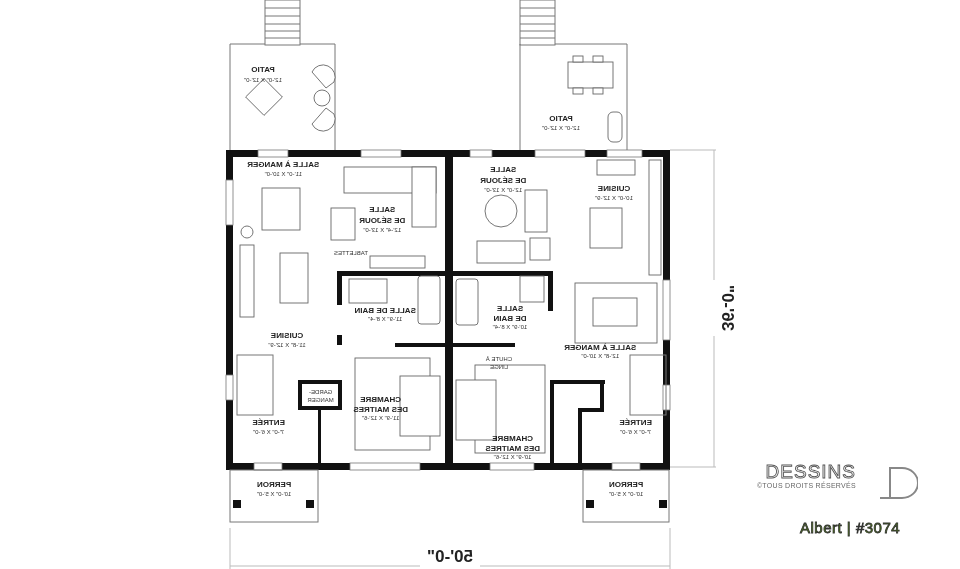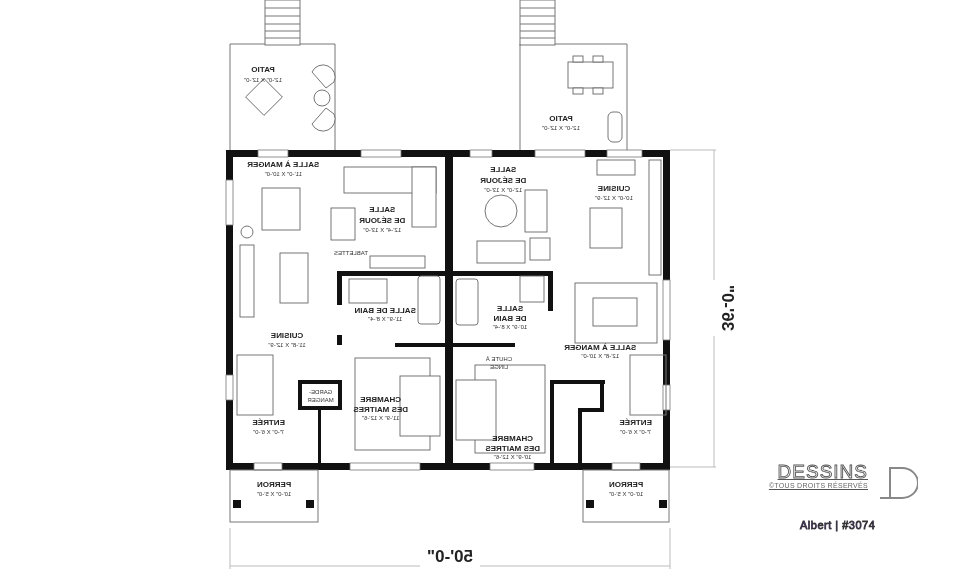--- a/index.html
+++ b/index.html
@@ -9,21 +9,21 @@
   .rlabel { font-family:"Liberation Sans", sans-serif; font-weight:bold; font-size:8px; fill:#222; }
   .rdim { font-family:"Liberation Sans", sans-serif; font-size:6px; fill:#333; }
   .big { font-family:"Liberation Sans", sans-serif; font-weight:bold; font-size:17px; fill:#222; }
   .wall { fill:#111; }
   .thin { fill:none; stroke:#777; stroke-width:1; }
   .furn { fill:#fff; stroke:#666; stroke-width:0.9; }
   .dimline { stroke:#bbb; stroke-width:1; fill:none; }
   .brand { position:absolute; right:54px; top:462px; text-align:right; color:#555; }
   .brand-line { font-family:"Liberation Sans", sans-serif; font-size:19px; letter-spacing:1px; line-height:19px; color:#fff; -webkit-text-stroke:0.9px #555; font-weight:normal; }
   .brand-sub { font-family:"Liberation Sans", sans-serif; font-size:7px; color:#666; letter-spacing:0.3px; margin-top:1px; }
-  .brand-model { position:absolute; left:800px; top:519px; font-family:"Liberation Sans", sans-serif; font-size:11px; color:#6d28d9; -webkit-text-stroke:0.8px #333; letter-spacing:0.5px; }
+  .brand-model { position:absolute; left:800px; top:519px; font-family:"Liberation Sans", sans-serif; font-size:15px; color:#4d7c0f; -webkit-text-stroke:0.8px #333; letter-spacing:0.5px; }
   .brand-logo { position:absolute; left:876px; top:462px; width:42px; height:42px; }
 </style>
 </head>
 <body>
 
 <svg id="plan" viewBox="0 0 960 569" xmlns="http://www.w3.org/2000/svg">
 
   <g>
     <rect x="265" y="0" width="35" height="45" class="thin"></rect>
     <line x1="265" y1="8" x2="300" y2="8" class="thin"></line>
@@ -242,20 +242,20 @@
     </g>
     <g class="mirror">
       <text x="450" y="562" text-anchor="middle" class="big">50'-0"</text>
     </g>
     <g transform="translate(722 308) rotate(90) scale(-1 1)">
       <text x="0" y="0" text-anchor="middle" class="big">36'-0"</text>
     </g>
   </g>
 </svg>
 
-<div class="brand" style="right:92px;text-decoration:underline;">
+<div class="brand" style="right:104px;">
   <div class="brand-line">DESSINS</div>
   <div class="brand-sub">©TOUS DROITS RÉSERVÉS</div>
 </div>
 <svg class="brand-logo" viewBox="0 0 42 42">
   <path d="M4 36 L14 36 L14 6 L26 6 A16 15 0 0 1 26 36 L14 36" fill="none" stroke="#888" stroke-width="2"></path>
 </svg>
 <div class="brand-model">Albert | #3074</div>
 
 </body></html>

